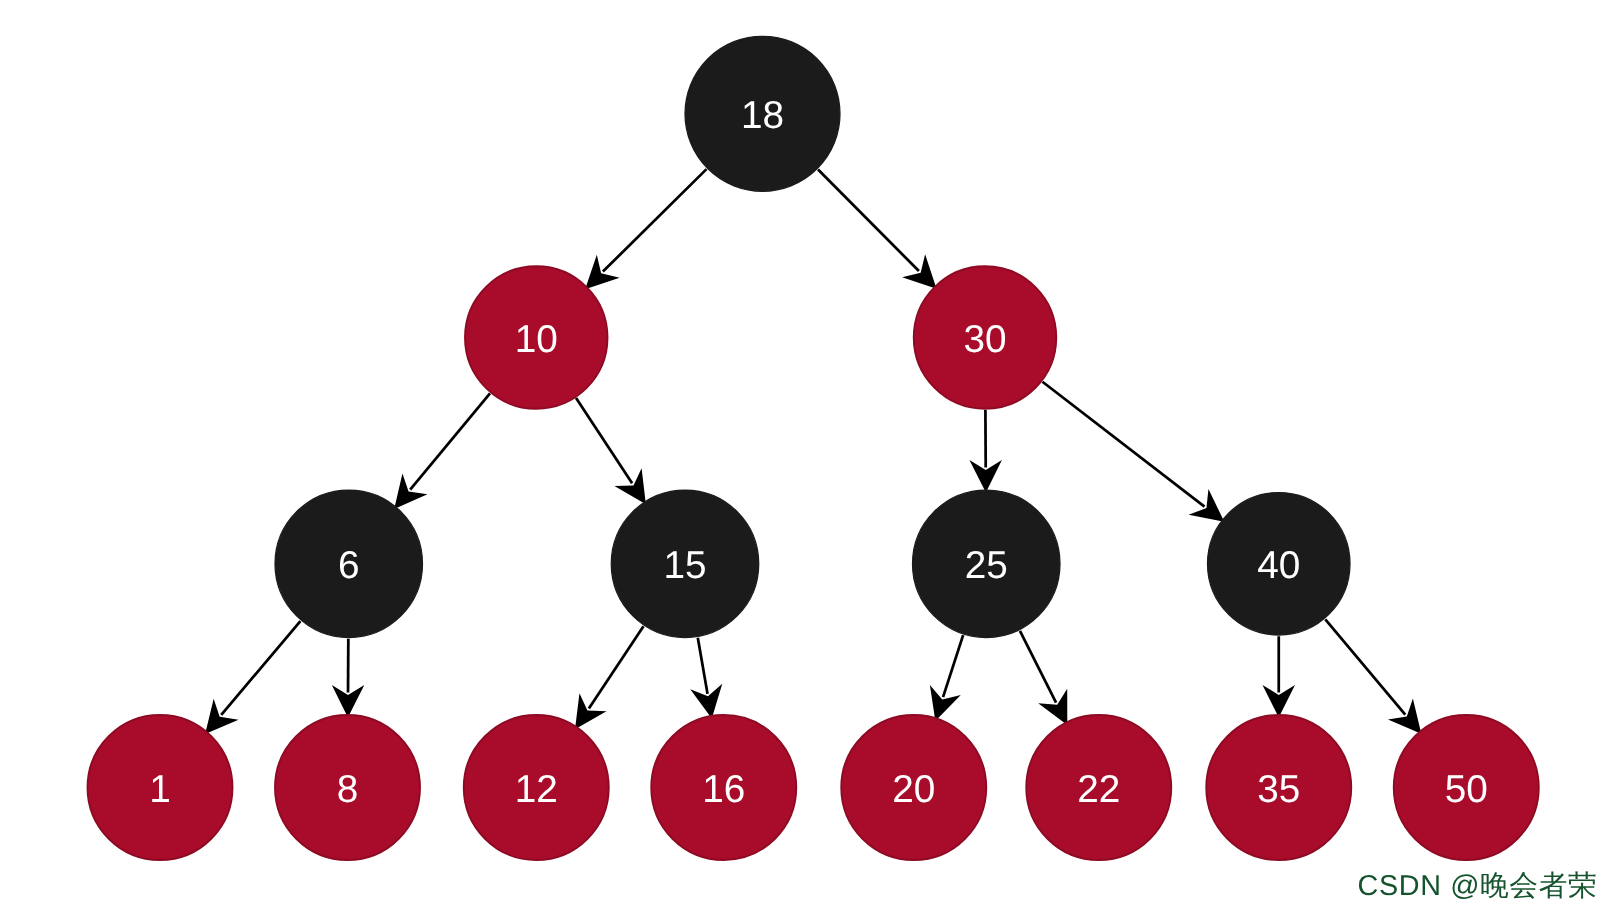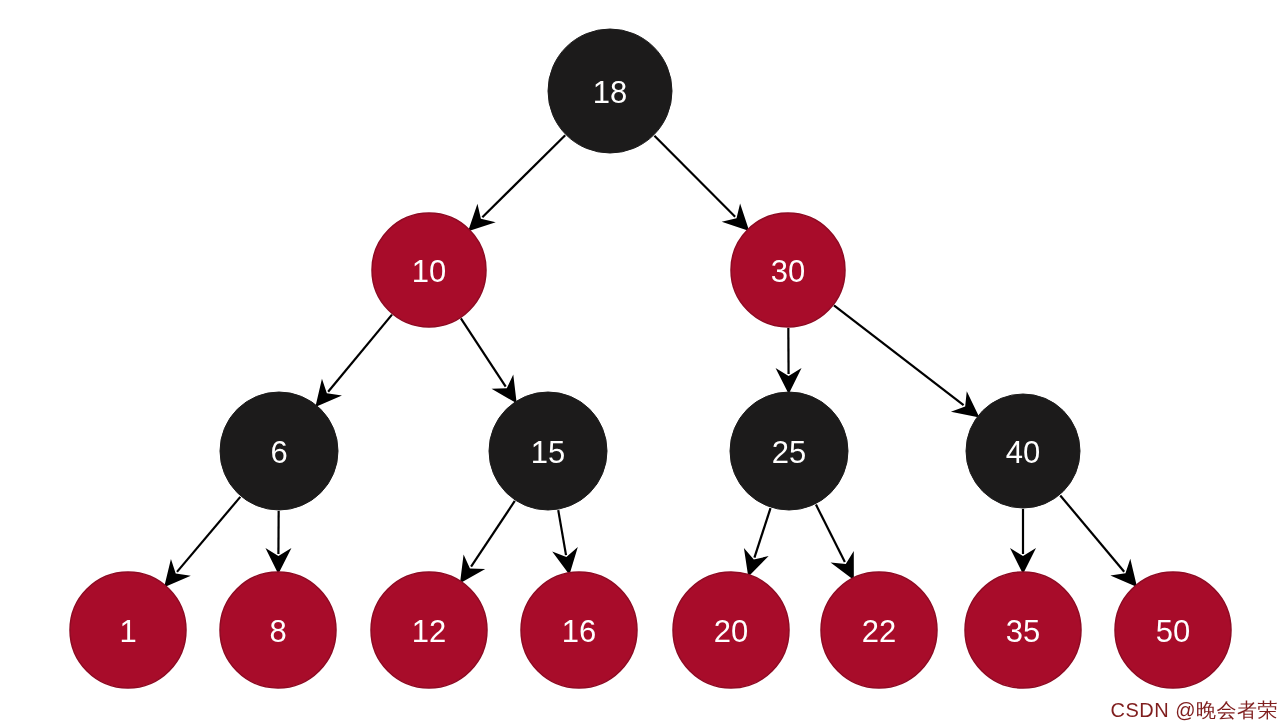--- a/index.html
+++ b/index.html
@@ -49,23 +49,23 @@
     font-size: 31px;
     font-weight: 400;
     text-anchor: middle;
     dominant-baseline: central;
     pointer-events: none;
   }
   .watermark {
     position: absolute;
     right: 8px;
     bottom: 4px;
-    color: #7f1d1d;
+    color: #14532d;
     font-family: "Liberation Sans", sans-serif;
-    font-size: 20px;
+    font-size: 23px;
     letter-spacing: 0.5px;
     white-space: nowrap;
     user-select: none;
   }
 </style>
 </head>
 <body>
 
 <div id="canvas">
 

